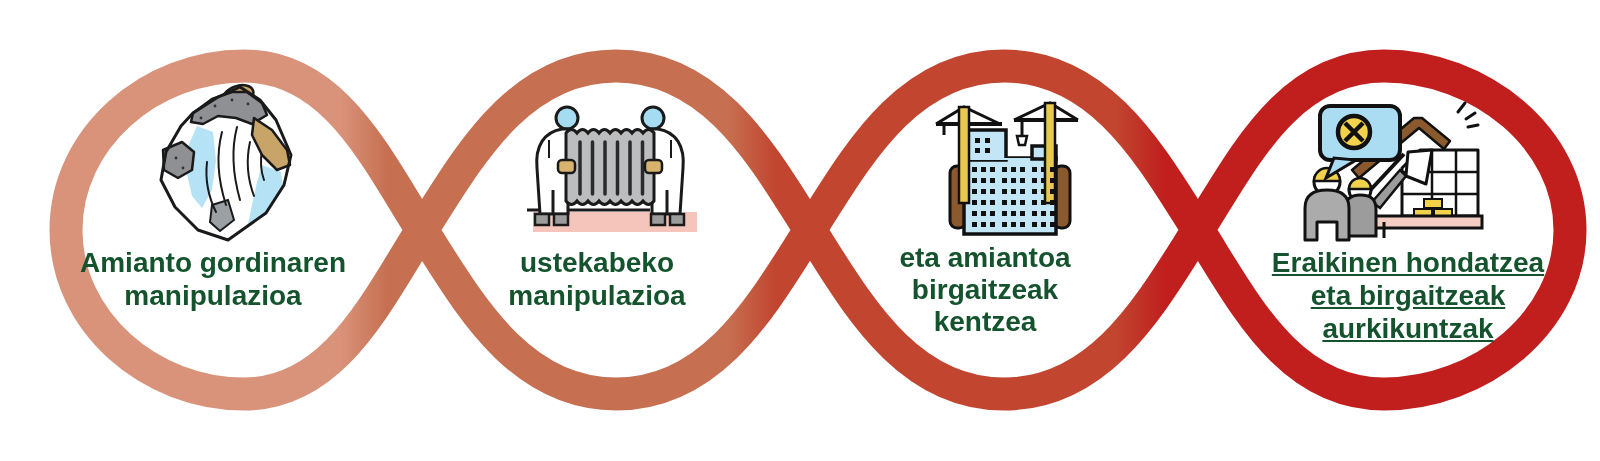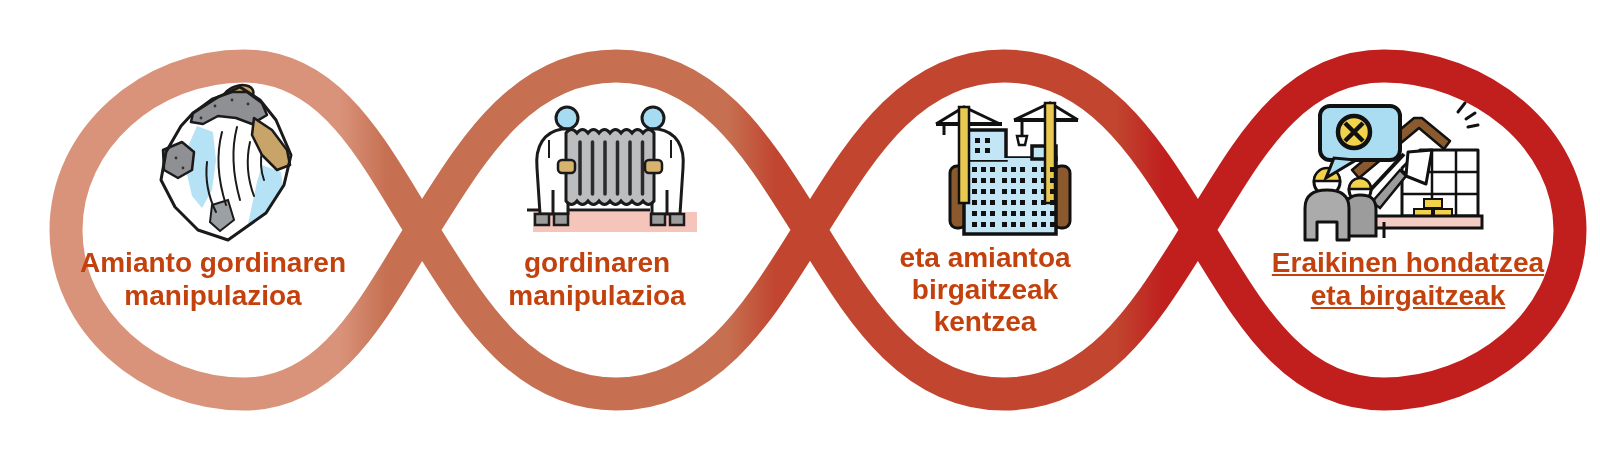--- a/index.html
+++ b/index.html
@@ -1,19 +1,19 @@
 <!DOCTYPE html>
 <html><head>
 <meta charset="utf-8">
 <style>
   html,body{margin:0;padding:0;background:#fff;}
   .canvas{position:relative;width:1600px;height:461px;background:#fff;overflow:hidden;
           font-family:"Liberation Sans",sans-serif;}
   .weave{position:absolute;left:0;top:0;}
-  .step-label{position:absolute;text-align:center;font-weight:bold;color:#c2410c;
+  .step-label{position:absolute;text-align:center;font-weight:bold;color:#14532d;
               font-size:28px;line-height:33px;width:340px;transform:translateX(-50%);}
 </style>
 </head>
 <body>
 
 <div class="canvas">
 
   <svg class="weave" width="1600" height="461" viewBox="0 0 1600 461">
     <defs>
       <linearGradient id="ringGrad" gradientUnits="userSpaceOnUse" x1="0" y1="0" x2="1600" y2="0">
@@ -223,25 +223,26 @@
       <circle cx="1354" cy="132" r="16" fill="#f2d24b" stroke="#111" stroke-width="4.5"></circle>
       <path d="M 1345 123 L 1363 141 M 1363 123 L 1345 141" stroke="#111" stroke-width="4.5"></path>
     </g>
   </svg>
 
   <div class="step-label" style="left:213px;top:246px;">
     <div>Amianto gordinaren</div>
     <div>manipulazioa</div>
   </div>
   <div class="step-label" style="left:597px;top:246px;">
-    <div>gordinaren</div>
+    <div>ustekabeko</div>
     <div>manipulazioa</div>
   </div>
   <div class="step-label" style="left:985px;top:242px;line-height:32px;">
     <div>eta amiantoa</div>
     <div>birgaitzeak</div>
     <div>kentzea</div>
   </div>
   <div class="step-label" style="left:1408px;top:246px;text-decoration:underline;">
     <div>Eraikinen hondatzea</div>
     <div>eta birgaitzeak</div>
+    <div>aurkikuntzak</div>
   </div>
 </div>
 
 </body></html>

